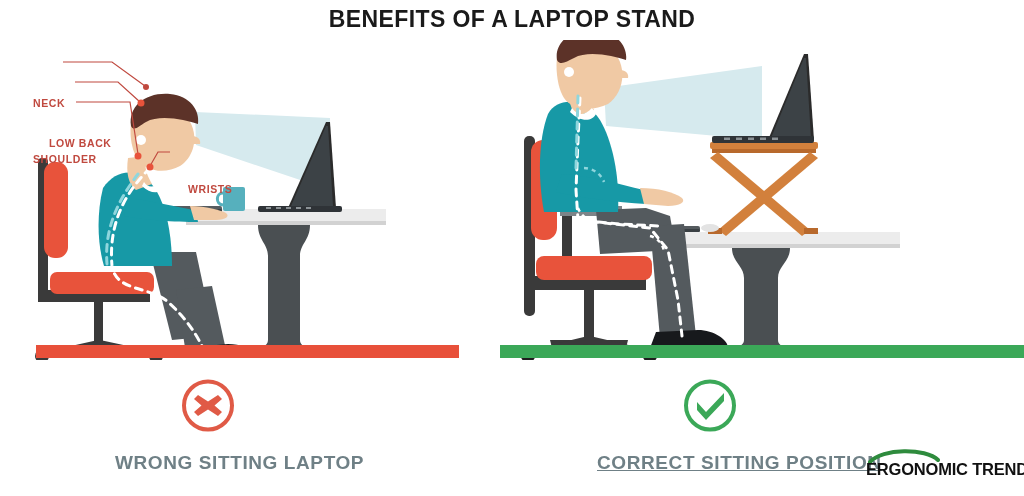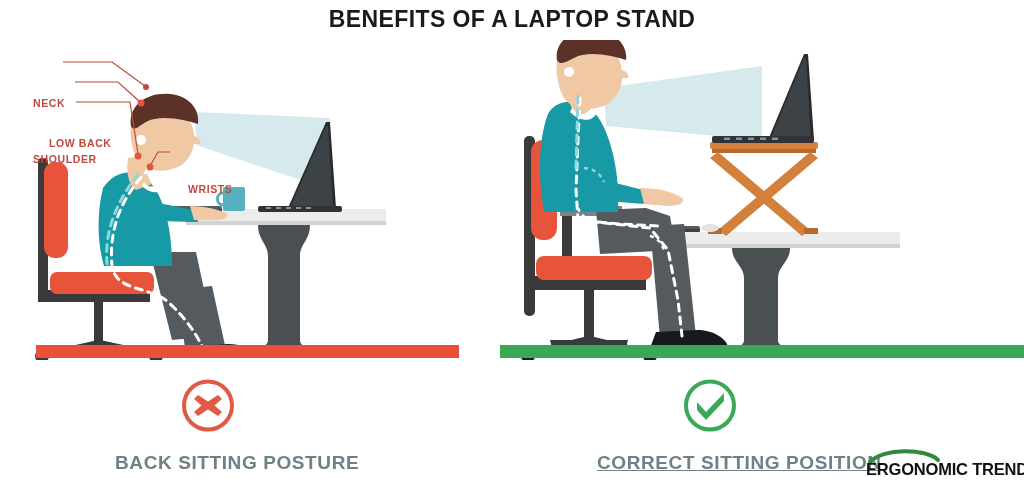--- a/index.html
+++ b/index.html
@@ -255,21 +255,21 @@
   <svg class="verdict verdict-left" viewBox="0 0 60 55">
     <circle cx="30" cy="27.5" r="24" fill="none" stroke="#e05a46" stroke-width="4"></circle>
     <path d="M20,17 L30,23.5 L40,17 L44,21 L36.5,27.5 L44,34 L40,38 L30,31.5 L20,38 L16,34 L23.5,27.5 L16,21 Z" fill="#e05a46"></path>
   </svg>
 
   <svg class="verdict verdict-right" viewBox="0 0 60 55">
     <circle cx="30" cy="27.5" r="24" fill="none" stroke="#3ba858" stroke-width="4"></circle>
     <path d="M17,24 L26,34 L44,15 L44,23 L26,42 L17,32 Z" fill="#3ba858"></path>
   </svg>
 
-  <div class="caption caption-left">BACK SITTING POSTURE</div>
+  <div class="caption caption-left">WRONG SITTING LAPTOP</div>
   <div class="caption caption-right">CORRECT SITTING POSITION</div>
 
   <div class="logo">
     <svg class="logo-arc" viewBox="0 0 72 16">
       <path d="M2,14 C14,0 58,0 70,12" fill="none" stroke="#2e8b3d" stroke-width="4" stroke-linecap="round"></path>
     </svg>
     <div class="logo-text">ERGONOMIC TRENDS</div>
   </div>
 
 </div>

